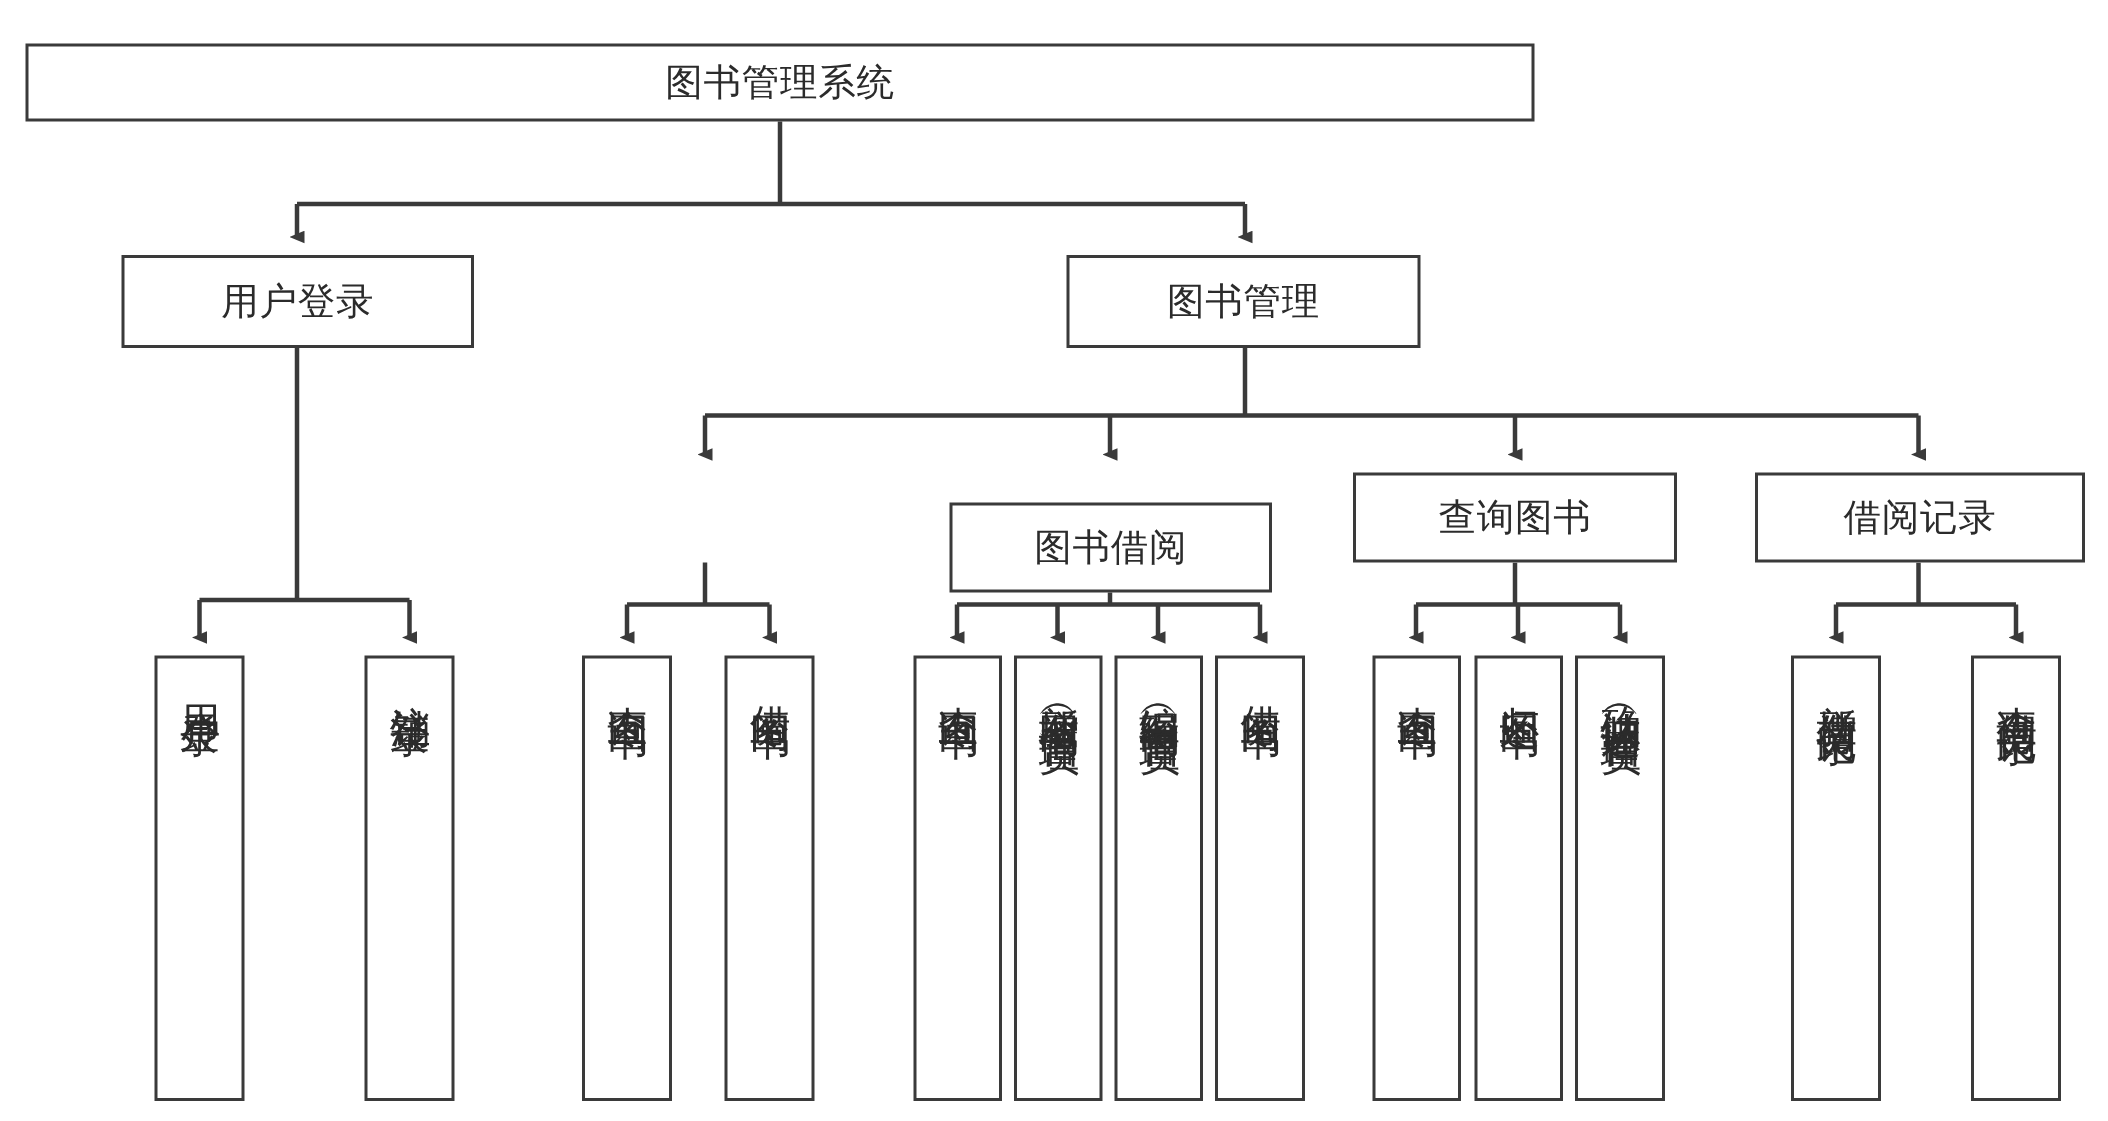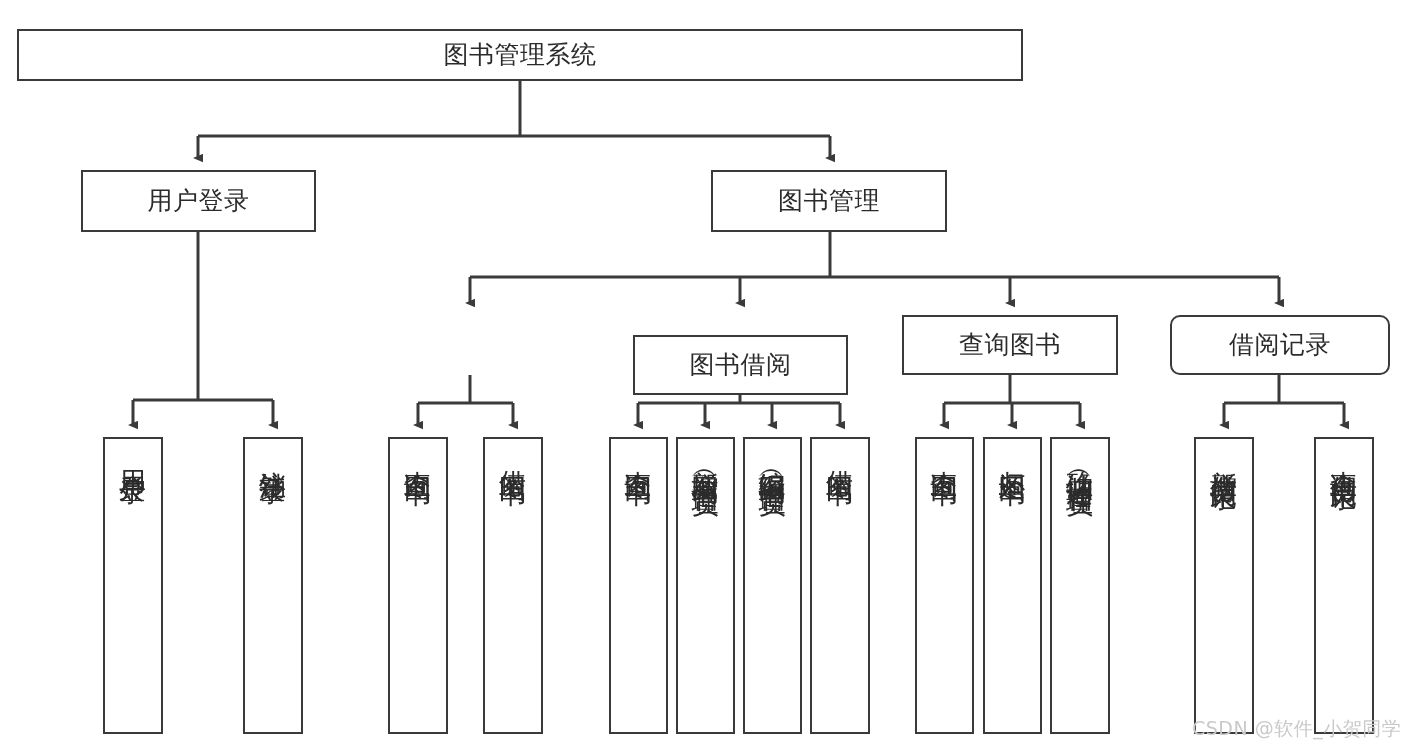--- a/index.html
+++ b/index.html
@@ -134,21 +134,21 @@
   <div class="node h-node" style="left:711px; top:170px; width:236px; height:62px;justify-content:center;">
     <span class="node-label">图书管理</span>
   </div>
 
   <div class="node h-node" style="left:633px; top:315px; width:215px; height:60px;margin-top:20px;">
     <span class="node-label">图书借阅</span>
   </div>
   <div class="node h-node" style="left:902px; top:315px; width:216px; height:60px;">
     <span class="node-label">查询图书</span>
   </div>
-  <div class="node h-node" style="left:1170px; top:315px; width:220px; height:60px;border-radius:10px;">
+  <div class="node h-node" style="left:1170px; top:315px; width:220px; height:60px;">
     <span class="node-label">借阅记录</span>
   </div>
 
   <div class="node v-node" style="left:103px; top:437px; width:60px; height:297px;">
     <span class="node-label">用户登录</span>
   </div>
   <div class="node v-node" style="left:243px; top:437px; width:60px; height:297px;">
     <span class="node-label">注销登录</span>
   </div>
 
@@ -182,15 +182,14 @@
     <span class="node-label">确认归还（管理员）</span>
   </div>
 
   <div class="node v-node" style="left:1194px; top:437px; width:60px; height:297px;">
     <span class="node-label">新增借阅记录</span>
   </div>
   <div class="node v-node" style="left:1314px; top:437px; width:60px; height:297px;">
     <span class="node-label">查询借阅记录</span>
   </div>
 
-  <div class="watermark" style="left:1192px; top:716px;">CSDN @软件_小贺同学</div>
 
 </div>
 
 </body></html>

